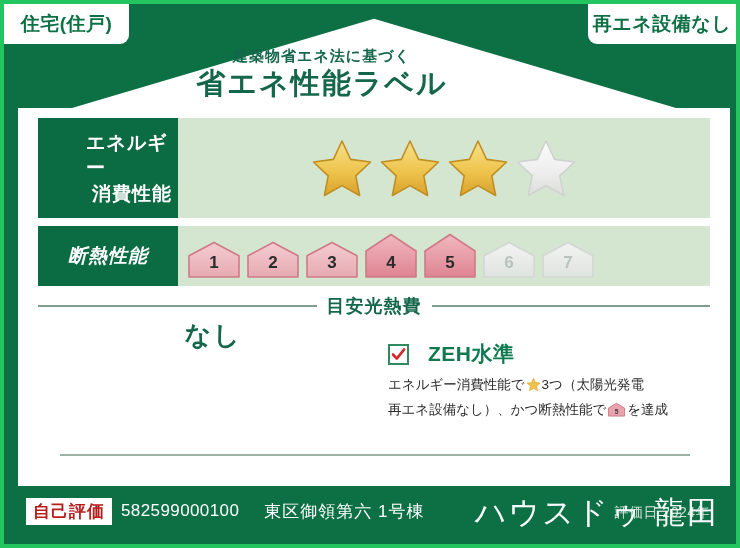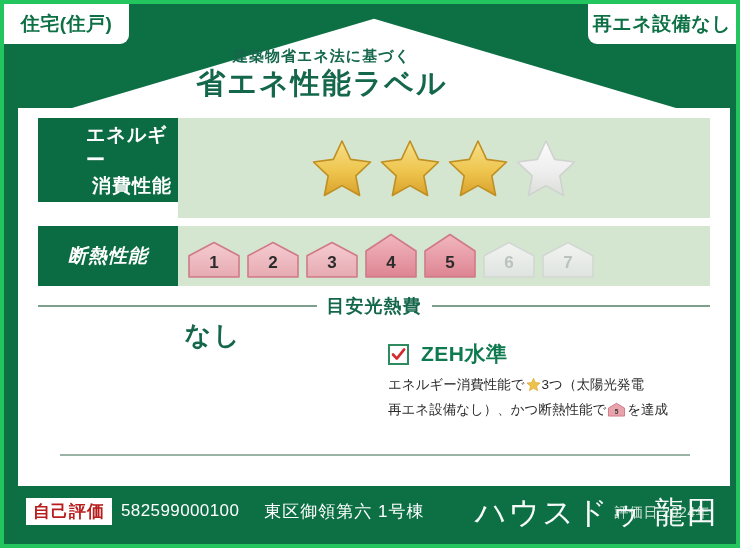--- a/index.html
+++ b/index.html
@@ -113,21 +113,21 @@
     font-size: 19px;
     line-height: 1.35;
     letter-spacing: 1px;
     display: flex;
     flex-direction: column;
     align-items: center;
     justify-content: center;
     box-sizing: border-box;
     flex: 0 0 auto;
   }
-  .row-energy .perf-name { width: 140px; height: 84px; padding-left: 48px; }
+  .row-energy .perf-name { width: 140px; height: 100px; padding-left: 48px; }
   .row-insul  .perf-name { width: 140px; height: 60px; font-style: italic; }
 
   .perf-value {
     background: #d4e6d0;
     flex: 1 1 auto;
     display: flex;
     align-items: center;
     box-sizing: border-box;
   }
   .row-energy .perf-value { height: 100px; justify-content: center; }
@@ -197,21 +197,21 @@
     font-weight: bold;
     letter-spacing: 2px;
   }
   .lower-right {
     flex: 1 1 auto;
     padding-top: 22px;
   }
   .zeh-head {
     display: flex;
     align-items: center;
-    gap: 12px;
+    gap: 19px;
     margin-bottom: 6px;
   }
   .zeh-check {
     width: 21px;
     height: 21px;
     border: 2px solid #2e8b60;
     box-sizing: border-box;
     position: relative;
     flex: 0 0 auto;
   }

